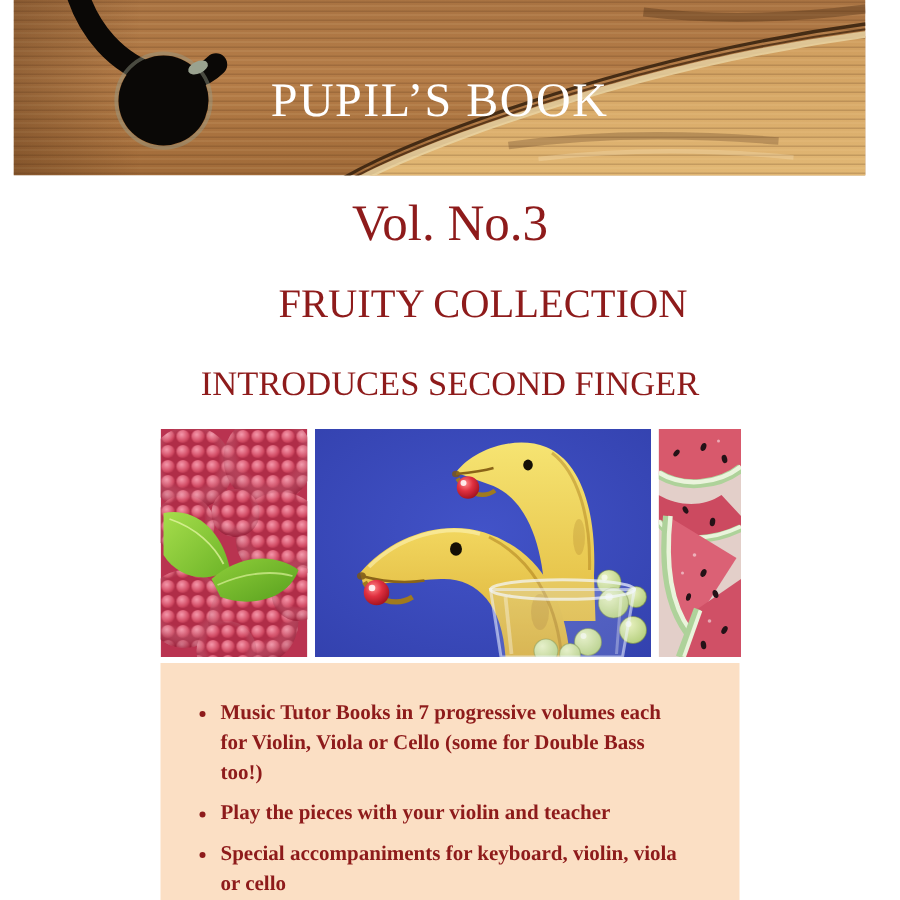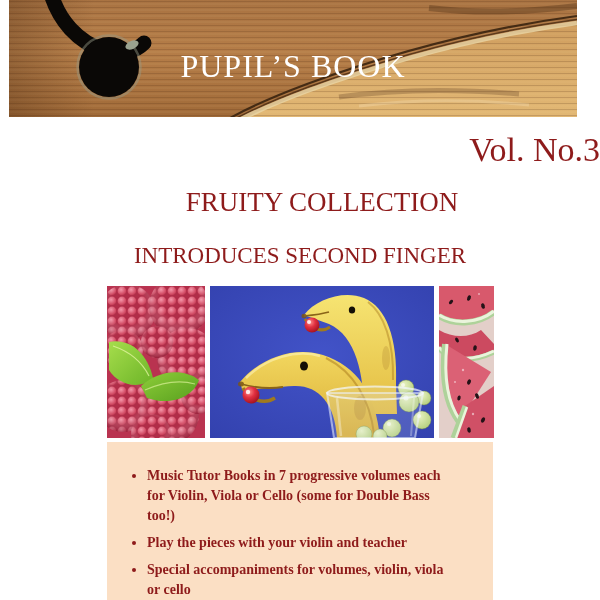--- a/index.html
+++ b/index.html
@@ -16,21 +16,21 @@
   }
   
   .header{position:absolute;left:9px;top:0;width:568px;height:117px;}
   .header svg{display:block;width:100%;height:100%;}
   .header-title{
     position:absolute;left:0;right:0;top:48px;text-align:center;
     color:var(--header-text);font-size:32px;letter-spacing:1px;font-weight:400;
   }
   
   .titles{text-align:center;color:var(--accent-red);}
-  .vol{margin:130px 0 16px;font-size:34px;line-height:1.2;font-weight:400;text-align:right;}
+  .vol{margin:130px 0 16px;font-size:34px;line-height:1.2;font-weight:400;}
   .collection{margin:1px 0 0;font-size:27px;line-height:1.15;font-weight:400;padding-left:44px;}
   .subtitle{margin:24px 0 16px;font-size:23px;line-height:1.2;font-weight:400;}
   
   .photos{display:flex;justify-content:center;gap:5px;margin-top:17px;}
   .photo{height:152px;overflow:hidden;}
   .photo svg{display:block;height:100%;}
   .photo-raspberries{width:98px;}
   .photo-bananas{width:224px;}
   .photo-watermelon{width:55px;}
   
@@ -269,18 +269,18 @@
             <circle cx="40" cy="8" r="1"></circle>
         </g>
       </svg>
     </div>
   </div>
 
   <div class="panel">
     <ul>
       <li>Music Tutor Books in 7 progressive volumes each for Violin, Viola or Cello (some for Double Bass too!)</li>
       <li>Play the pieces with your violin and teacher</li>
-      <li>Special accompaniments for volumes,  violin, viola or cello</li>
+      <li>Special accompaniments for keyboard,  violin, viola or cello</li>
       <li>For fun use any combination to make an</li>
     </ul>
   </div>
 
 </div>
 
 </body></html>

